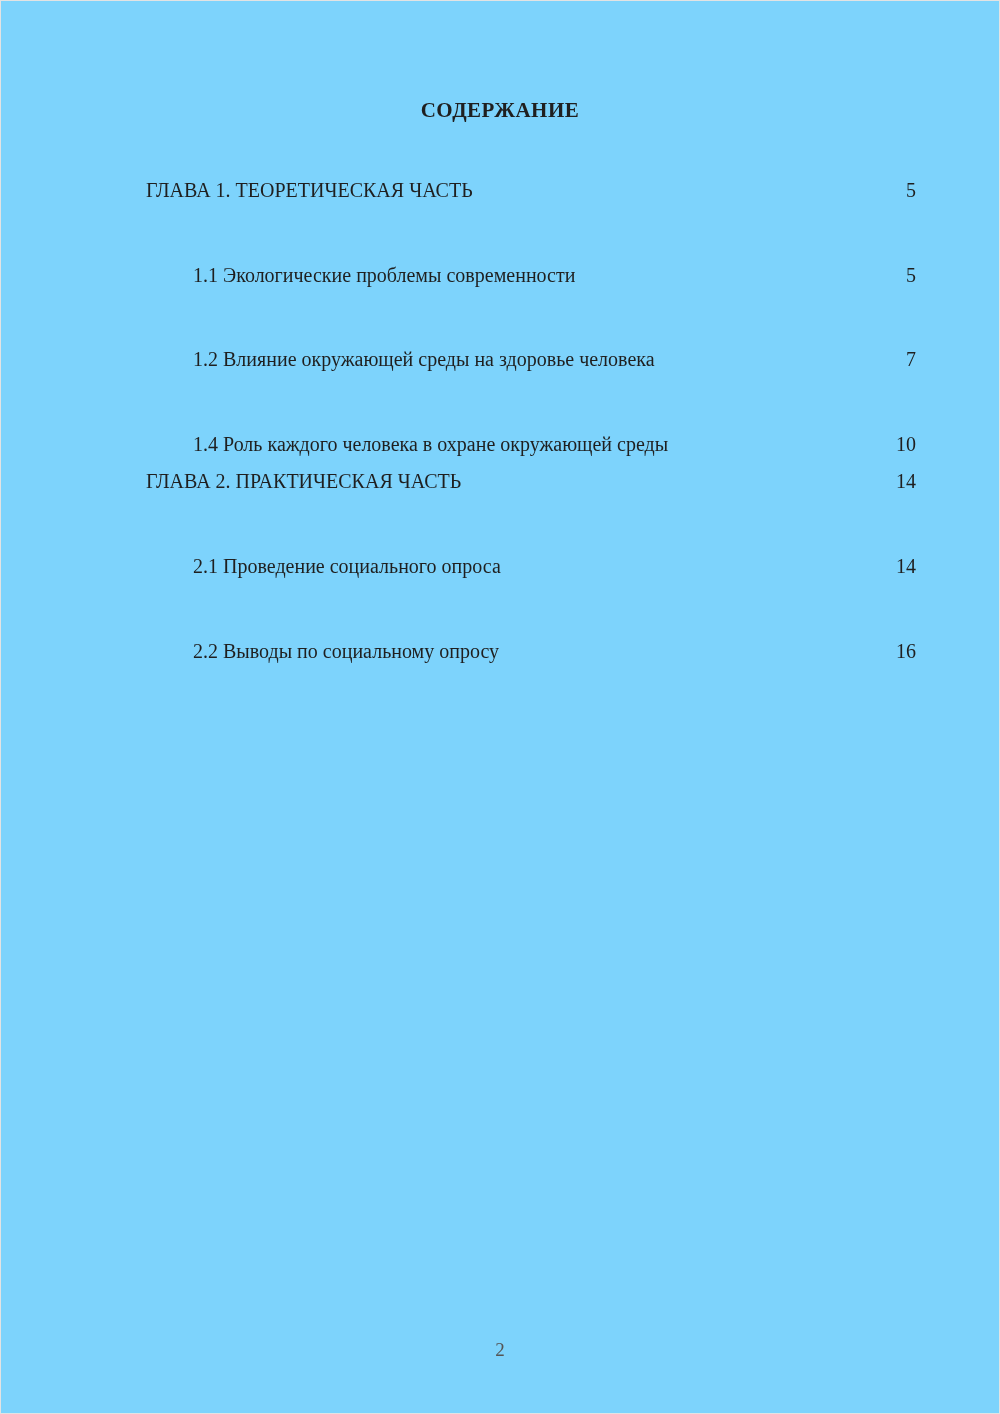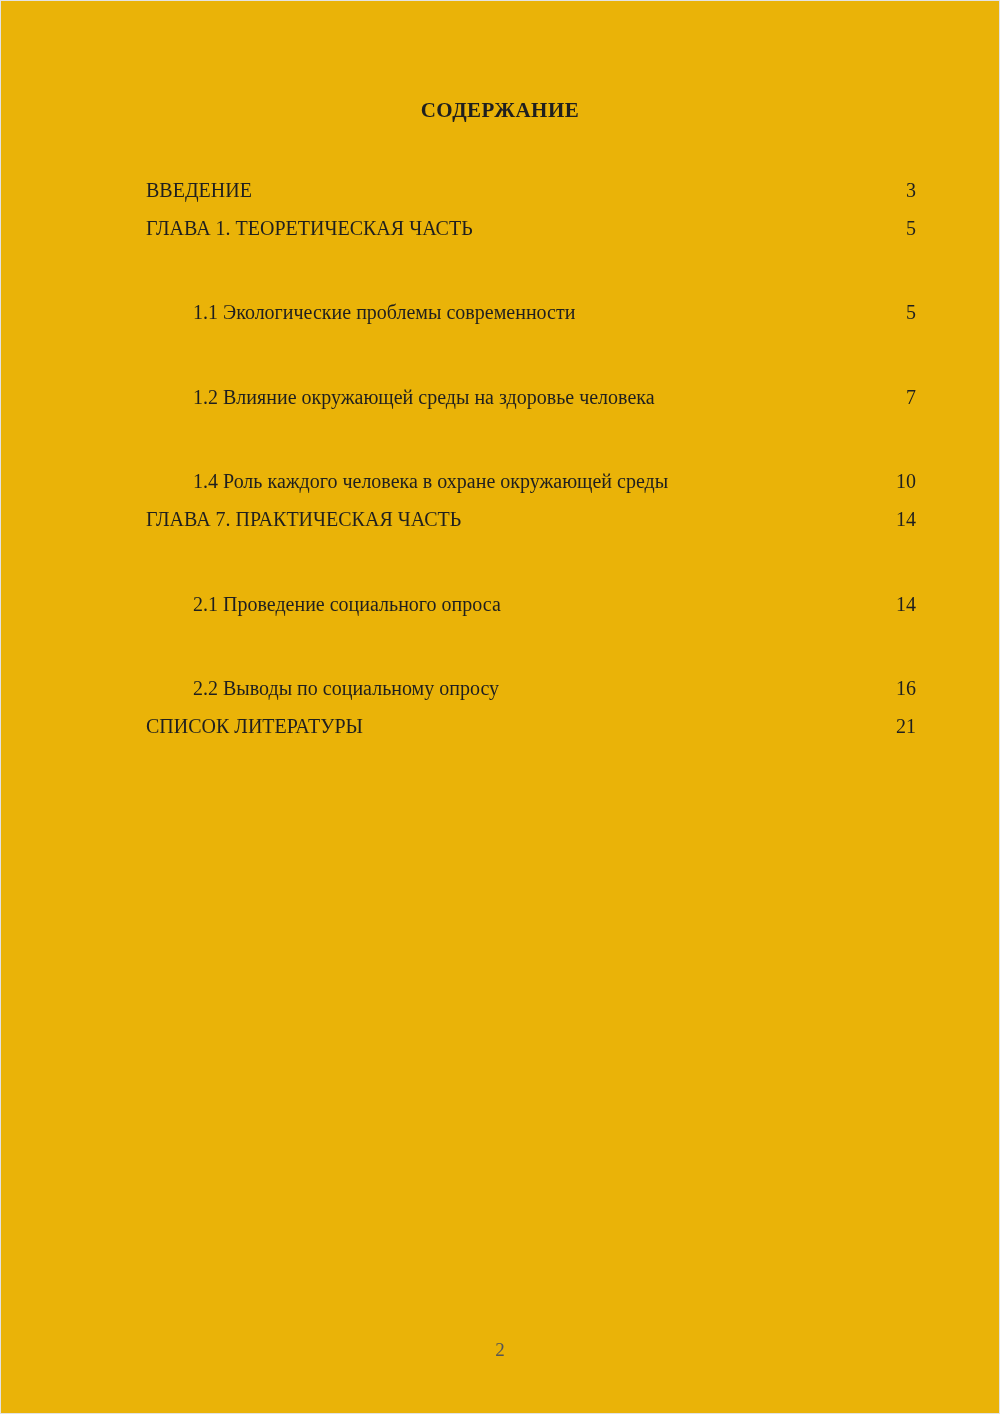--- a/index.html
+++ b/index.html
@@ -4,21 +4,21 @@
 <style>
   html, body {
     margin: 0;
     padding: 0;
     background: #ffffff;
   }
   .page {
     position: relative;
     width: 1000px;
     height: 1414px;
-    background: #eab308;
+    background: #7dd3fc;
     box-sizing: border-box;
     border: 1px solid #e3e3e3;
     font-family: "Liberation Serif", "DejaVu Serif", serif;
     color: #1f1f1f;
     overflow: hidden;
   }
   .doc-title {
     margin: 0;
     padding-top: 97px;
     text-align: center;
@@ -65,24 +65,20 @@
 </style>
 </head>
 <body>
 
 <div class="page">
 
   <h1 class="doc-title">СОДЕРЖАНИЕ</h1>
 
   <div class="toc">
 
-    <div class="toc-row">
-      <span class="toc-label">ВВЕДЕНИЕ</span>
-      <span class="toc-page">3</span>
-    </div>
 
     <div class="toc-row">
       <span class="toc-label">ГЛАВА 1. ТЕОРЕТИЧЕСКАЯ ЧАСТЬ</span>
       <span class="toc-page">5</span>
     </div>
 
     <div class="toc-row indent-1">
       <span class="toc-label">1.1 Экологические проблемы современности</span>
       <span class="toc-page">5</span>
     </div>
@@ -92,37 +88,33 @@
       <span class="toc-page">7</span>
     </div>
 
 
     <div class="toc-row indent-1">
       <span class="toc-label">1.4 Роль каждого человека в охране окружающей среды</span>
       <span class="toc-page">10</span>
     </div>
 
     <div class="toc-row">
-      <span class="toc-label">ГЛАВА 7. ПРАКТИЧЕСКАЯ ЧАСТЬ</span>
+      <span class="toc-label">ГЛАВА 2. ПРАКТИЧЕСКАЯ ЧАСТЬ</span>
       <span class="toc-page">14</span>
     </div>
 
     <div class="toc-row indent-1">
       <span class="toc-label">2.1 Проведение социального опроса</span>
       <span class="toc-page">14</span>
     </div>
 
     <div class="toc-row indent-1">
       <span class="toc-label">2.2 Выводы по социальному опросу</span>
       <span class="toc-page">16</span>
     </div>
 
 
-    <div class="toc-row">
-      <span class="toc-label">СПИСОК ЛИТЕРАТУРЫ</span>
-      <span class="toc-page">21</span>
-    </div>
 
   </div>
 
   <div class="footer-page-number">2</div>
 
 </div>
 
 </body></html>

